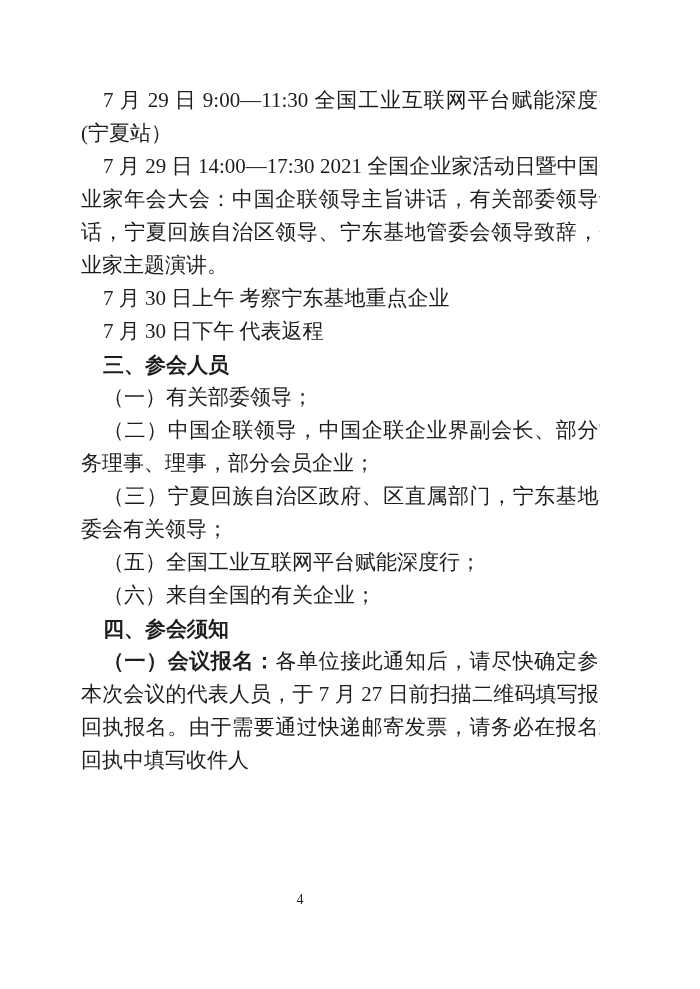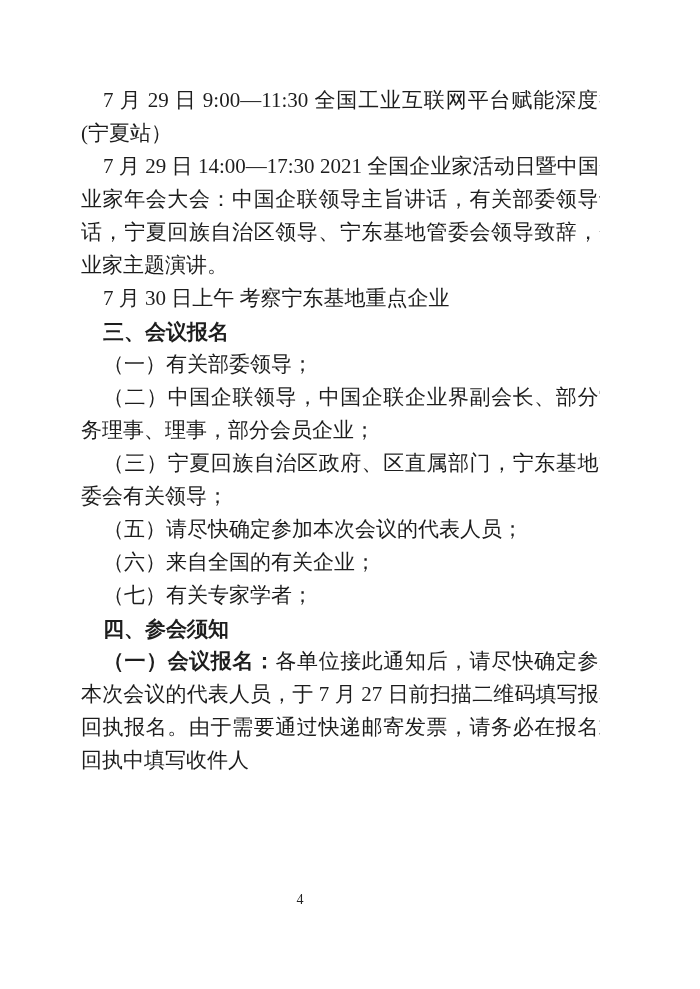--- a/index.html
+++ b/index.html
@@ -52,24 +52,24 @@
   }
 </style>
 </head>
 <body>
 
 <div class="page">
   <div class="content">
     <p class="para">7 月 29 日 9:00—11:30 全国工业互联网平台赋能深度行(宁夏站）</p>
     <p class="para">7 月 29 日 14:00—17:30  2021 全国企业家活动日暨中国企业家年会大会：中国企联领导主旨讲话，有关部委领导讲话，宁夏回族自治区领导、宁东基地管委会领导致辞，企业家主题演讲。</p>
     <p class="para">7 月 30 日上午 考察宁东基地重点企业</p>
-    <p class="para heading">三、会议报名</p>
+    <p class="para">7 月 30 日下午 代表返程</p>
+    <p class="para heading">三、参会人员</p>
     <p class="para">（一）有关部委领导；</p>
     <p class="para">（二）中国企联领导，中国企联企业界副会长、部分常务理事、理事，部分会员企业；</p>
     <p class="para">（三）宁夏回族自治区政府、区直属部门，宁东基地管委会有关领导；</p>
-    <p class="para">（五）请尽快确定参加本次会议的代表人员；</p>
+    <p class="para">（五）全国工业互联网平台赋能深度行；</p>
     <p class="para">（六）来自全国的有关企业；</p>
-    <p class="para">（七）有关专家学者；</p>
     <p class="para heading">四、参会须知</p>
     <p class="para"><span class="lead">（一）会议报名：</span><span>各单位接此通知后，请尽快确定参加本次会议的代表人员，于 7 月 27 日前扫描二维码填写报名回执报名。由于需要通过快递邮寄发票，请务必在报名或回执中填写收件人</span></p>
   </div>
   <div class="page-number">4</div>
 </div>
 
 </body></html>

